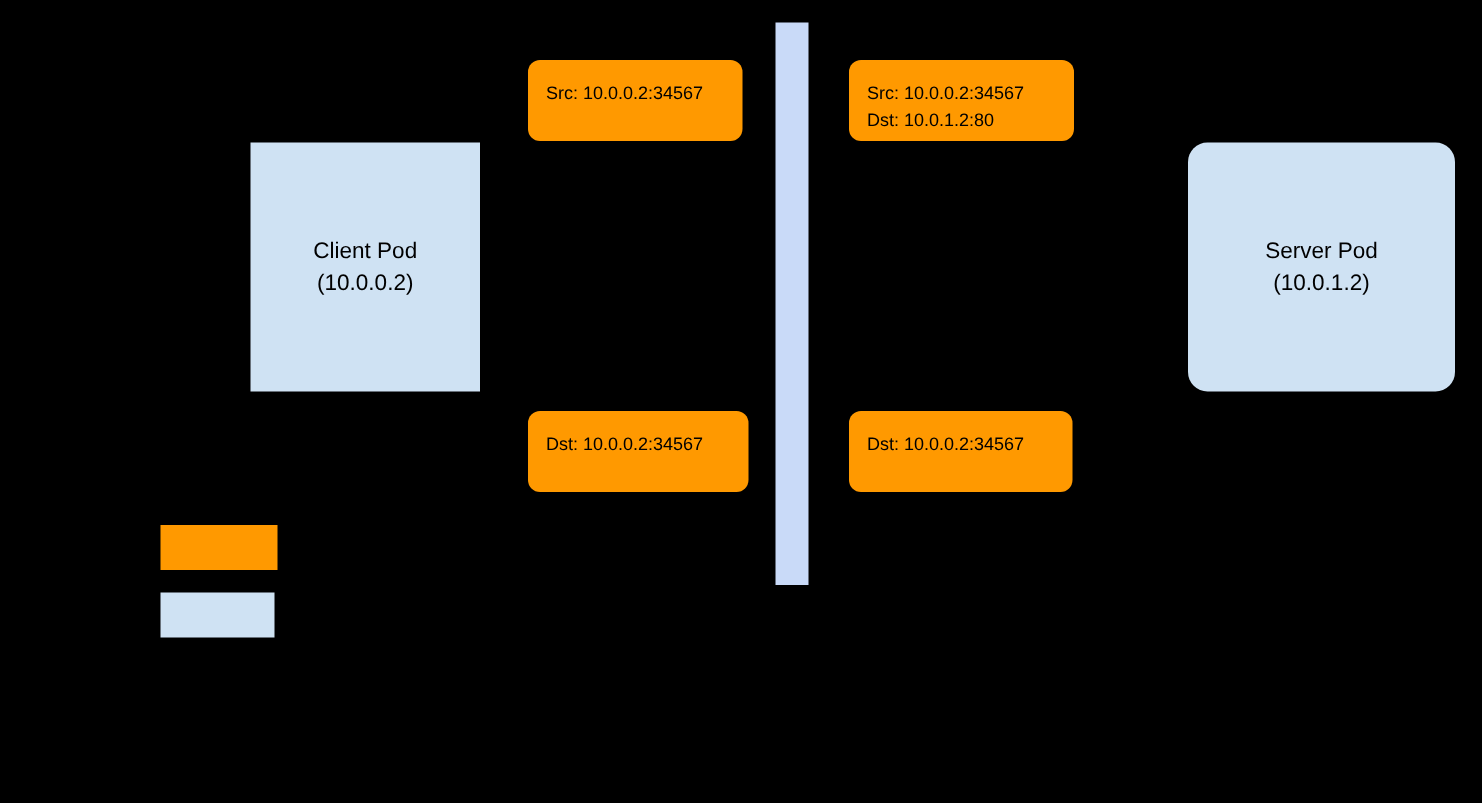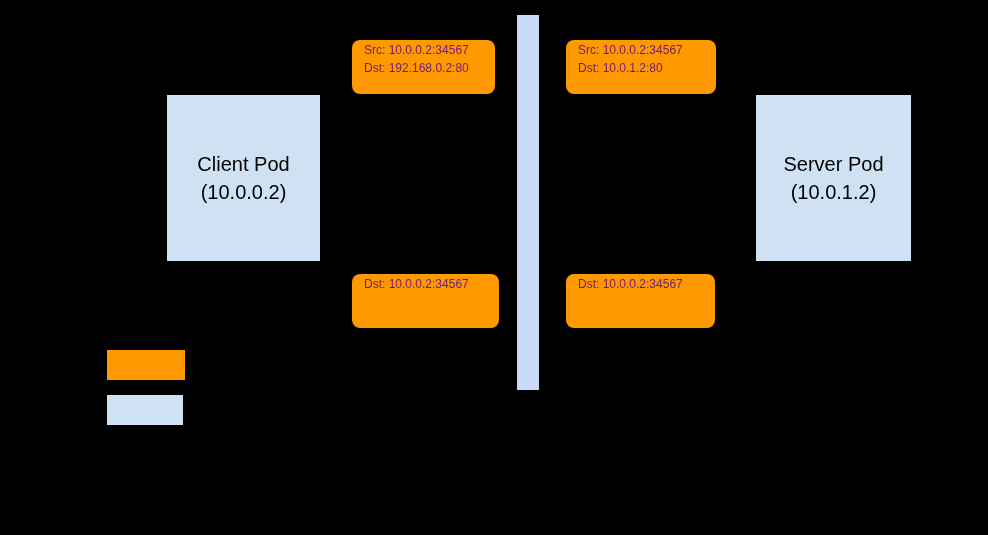--- a/index.html
+++ b/index.html
@@ -17,38 +17,38 @@
   }
   .pod {
     position: absolute;
     background: #cfe2f3;
     color: #000000;
     display: flex;
     flex-direction: column;
     align-items: center;
     justify-content: center;
     text-align: center;
-    font-size: 20px;
+    font-size: 15px;
     line-height: 1.4;
   }
   .pod-client { left: 167px; top: 95px; width: 153px; height: 166px; }
-  .pod-server { left: 756px; top: 95px; width: 155px; height: 166px; }
+  .pod-server { left: 792px; top: 95px; width: 178px; height: 166px; border-radius: 13px; }
   .node-bar {
     position: absolute;
     left: 517px; top: 15px; width: 22px; height: 375px;
     background: #c9daf8;
   }
   .packet {
     position: absolute;
     background: #ff9900;
     border-radius: 8px;
-    color: #701a75;
+    color: #000000;
     font-size: 12px;
     line-height: 18px;
-    padding: 1px 8px 0 12px;
+    padding: 13px 8px 0 12px;
     box-sizing: border-box;
   }
   .packet-top-left    { left: 352px; top: 40px;  width: 143px; height: 54px; }
   .packet-top-right   { left: 566px; top: 40px;  width: 150px; height: 54px; }
   .packet-bottom-left { left: 352px; top: 274px; width: 147px; height: 54px; }
   .packet-bottom-right{ left: 566px; top: 274px; width: 149px; height: 54px; }
   .legend-swatch {
     position: absolute;
   }
   .legend-packet { left: 107px; top: 350px; width: 78px; height: 30px; background: #ff9900; }
@@ -66,21 +66,20 @@
 
   <div class="pod pod-server">
     <div>Server Pod</div>
     <div>(10.0.1.2)</div>
   </div>
 
   <div class="node-bar"></div>
 
   <div class="packet packet-top-left">
     <div>Src: 10.0.0.2:34567</div>
-    <div>Dst: 192.168.0.2:80</div>
   </div>
 
   <div class="packet packet-top-right">
     <div>Src: 10.0.0.2:34567</div>
     <div>Dst: 10.0.1.2:80</div>
   </div>
 
   <div class="packet packet-bottom-left">
     <div>Dst: 10.0.0.2:34567</div>
   </div>

